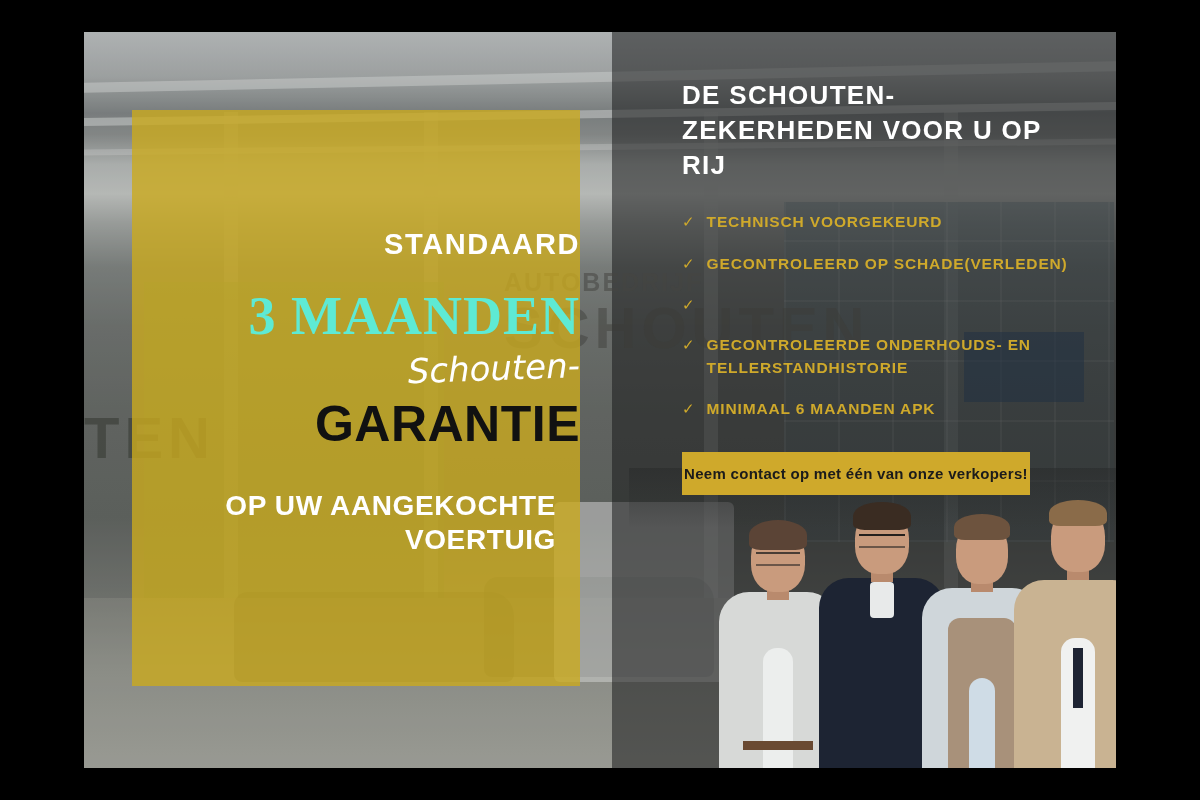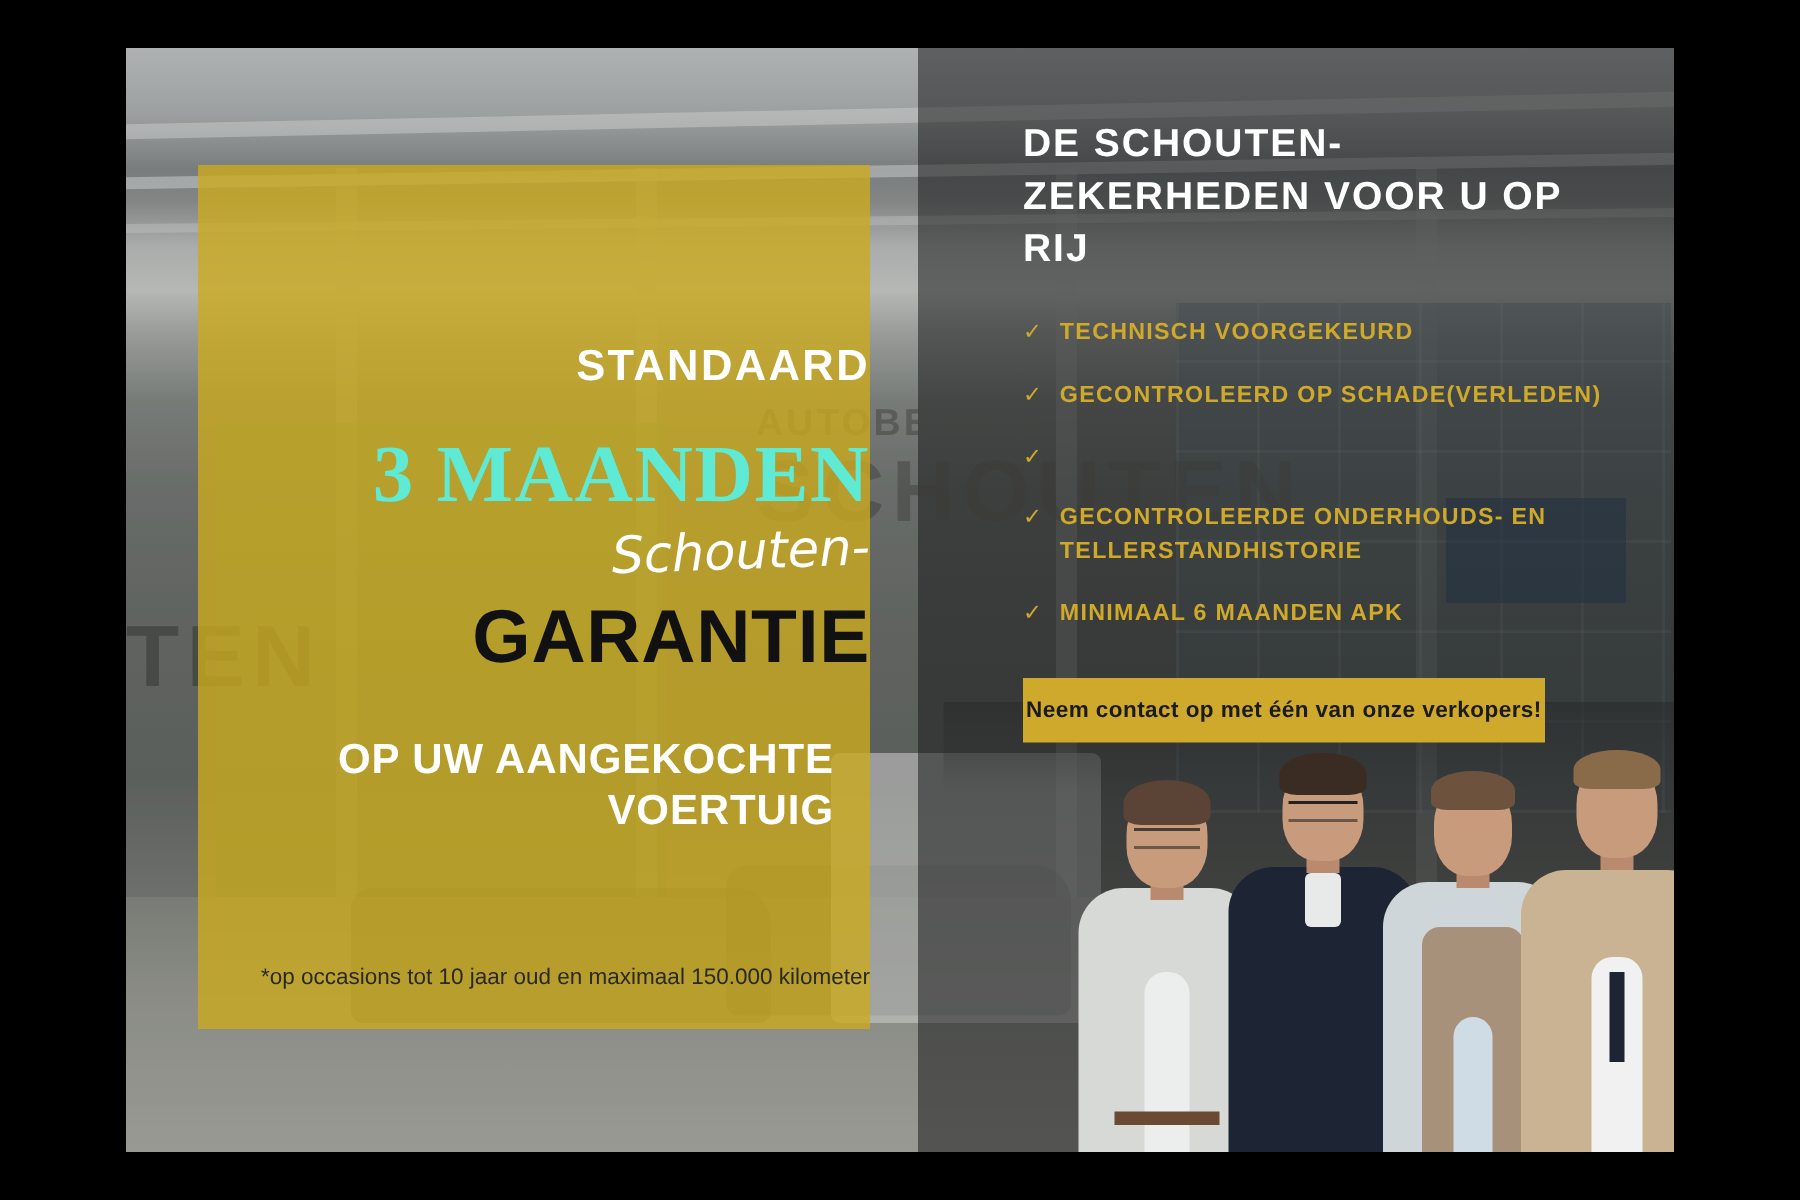--- a/index.html
+++ b/index.html
@@ -446,21 +446,20 @@
     </div>
 
     <div class="yellow-panel"></div>
 
     <div class="left-content">
       <div class="kicker">STANDAARD</div>
       <div class="months">3 MAANDEN</div>
       <div class="script">Schouten-</div>
       <div class="garantie">GARANTIE</div>
       <div class="subline">OP UW AANGEKOCHTE VOERTUIG</div>
-      <div class="fineprint">*op occasions tot 10 jaar oud en maximaal 150.000 kilometer</div>
     </div>
 
     <div class="right-col">
       <div class="right-title">DE SCHOUTEN-ZEKERHEDEN VOOR U OP RIJ</div>
 
       <ul class="usp-list">
         <li class="usp">
           <span class="check">✓</span>
           <span class="txt">TECHNISCH VOORGEKEURD</span>
         </li>

